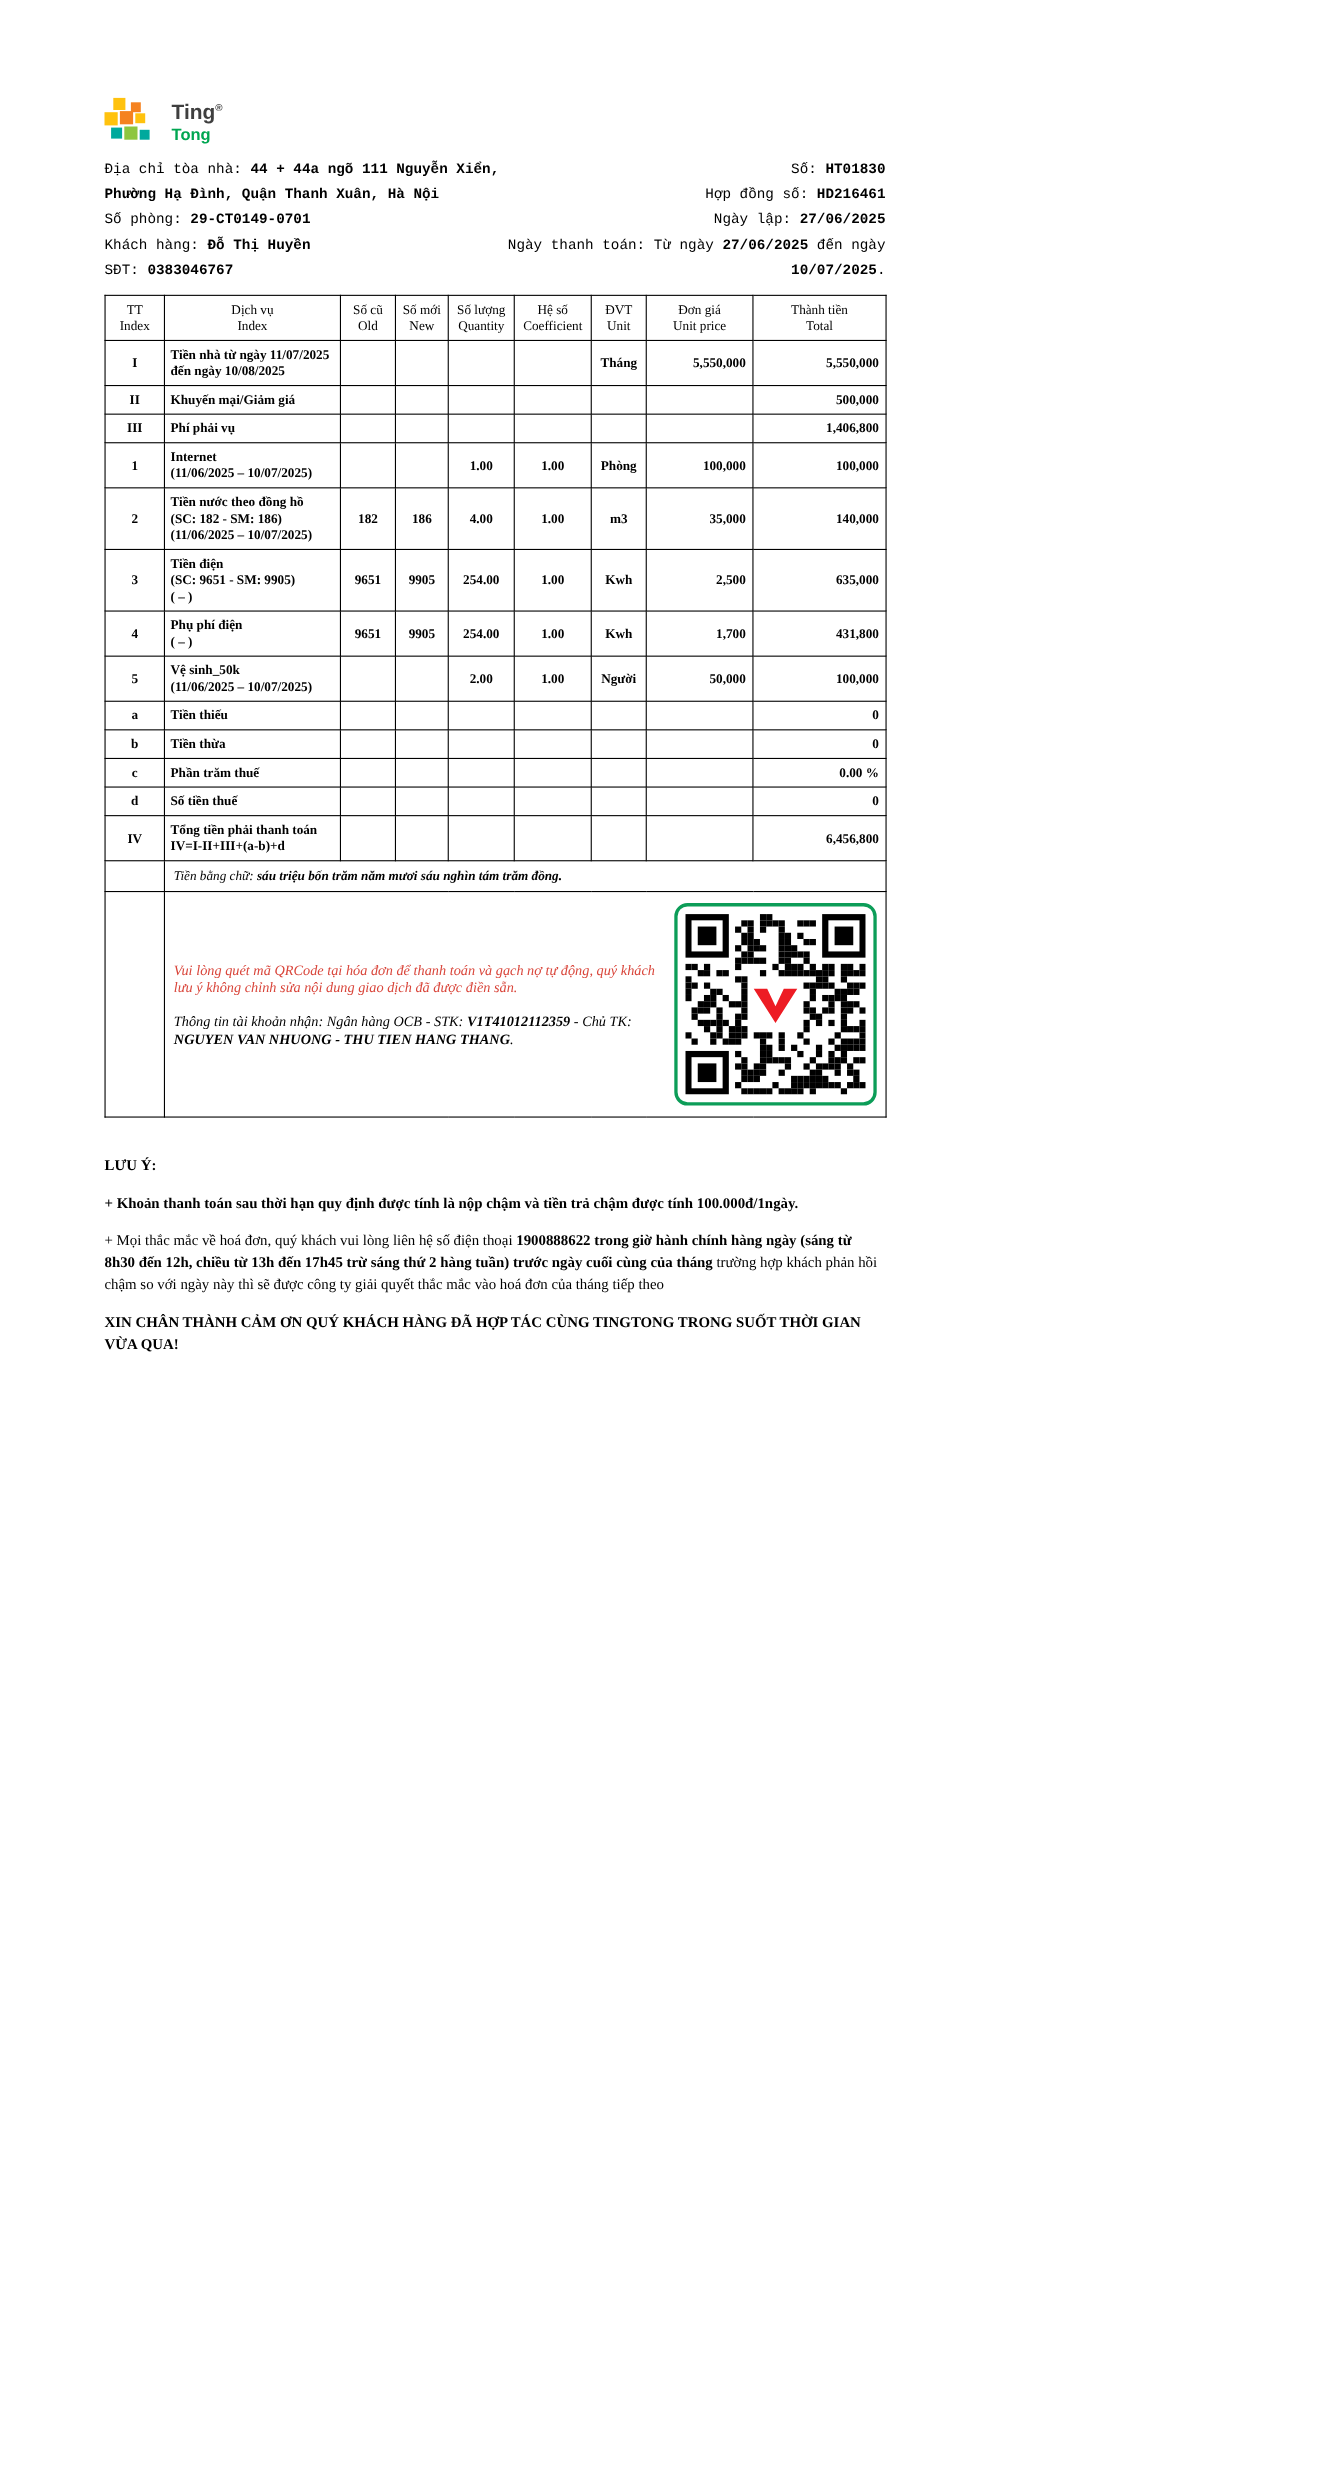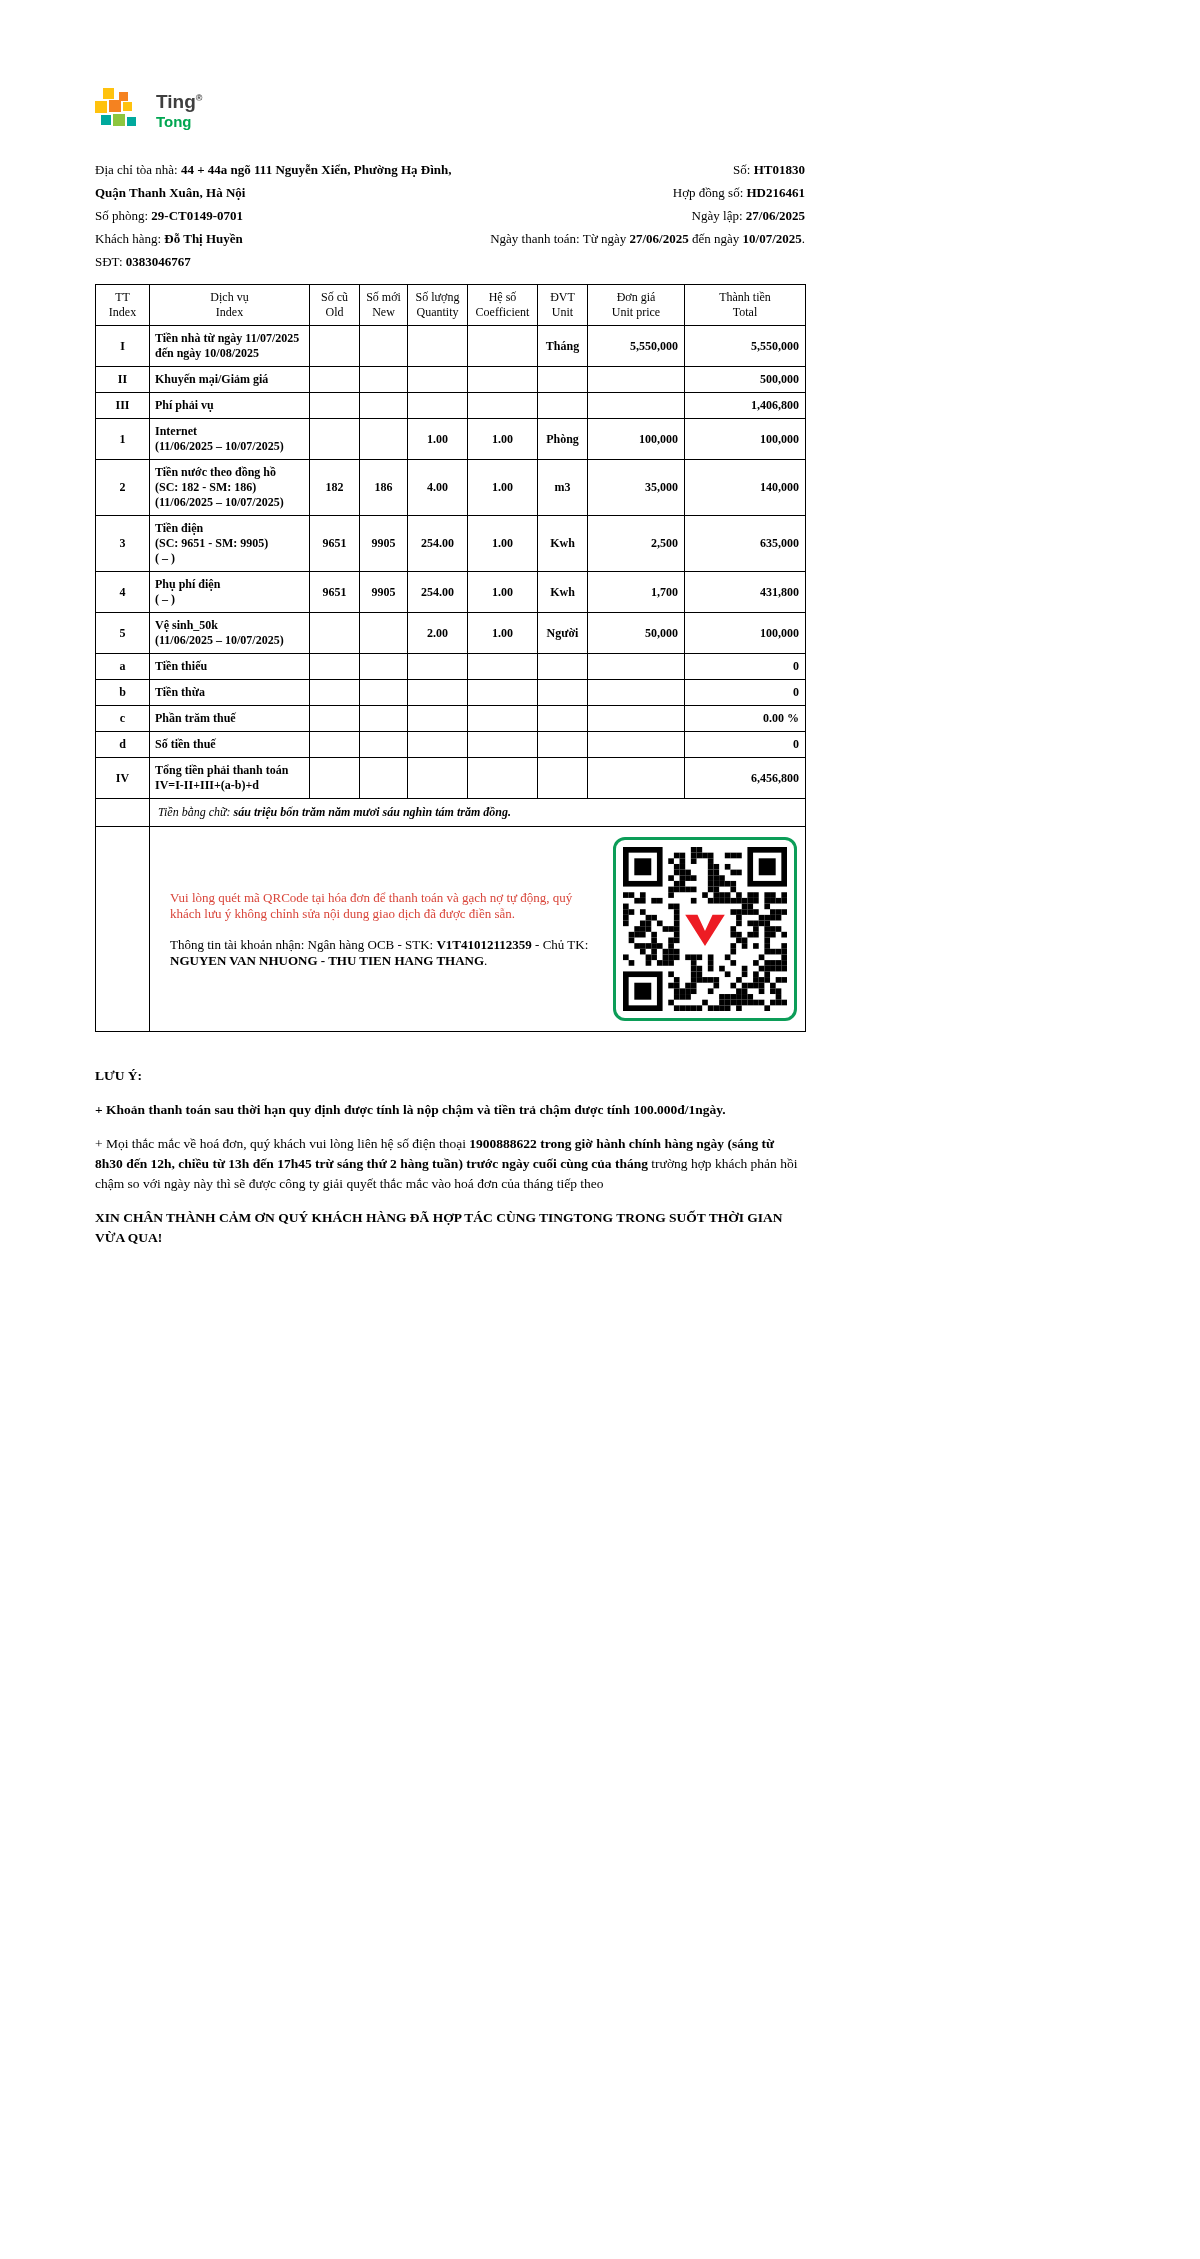--- a/index.html
+++ b/index.html
@@ -23,40 +23,40 @@
   .px6 { left:6px;  top:27px; width:10px; height:10px; background:var(--brand_teal); }
   .px7 { left:18px; top:26px; width:12px; height:12px; background:var(--brand_green); }
   .px8 { left:32px; top:29px; width:9px;  height:9px;  background:var(--brand_teal); }
   .brand-text { font-family:"Liberation Sans","DejaVu Sans",sans-serif; font-weight:bold; }
   .brand-ting { font-size:19px; line-height:20px; color:var(--logo_text_dark); }
   .brand-ting sup { font-size:9px; }
   .brand-tong { font-size:15px; line-height:20px; color:var(--logo_text_green); }
   .title { text-align:right; font-weight:bold; font-size:17.5px; line-height:23px; padding-top:6px; }
 
   
-  .info { position:relative; height:118px; margin-top:26px; font-size:13px; line-height:23px; }
+  .info { position:relative; height:118px; margin-top:9px; font-size:13px; line-height:23px;font-family:Liberation Mono, monospace; }
   .info p { margin:0; }
   .info-left  { position:absolute; left:0; top:0; width:390px; }
   .info-right { position:absolute; right:0; top:0; width:400px; text-align:right; }
 
   
   table.inv { border-collapse:collapse; table-layout:fixed; width:710px; margin-top:8px; font-size:12px; }
   table.inv th, table.inv td { border:1px solid #000; vertical-align:middle; }
   table.inv th { font-weight:normal; text-align:center; padding:5px 2px; line-height:15px; }
   table.inv th div { white-space:nowrap; }
   table.inv td { font-weight:bold; padding:5px 6px; line-height:15px; }
   .c-tt   { text-align:center; }
   .c-name { text-align:left; white-space:pre-line; padding-left:5px !important; }
   .c-ctr  { text-align:center; }
   .c-num  { text-align:right; }
   .words-cell { font-weight:normal !important; font-style:italic; padding:6px 8px !important; }
   .qr-cell { font-weight:normal !important; padding:6px 8px !important; }
   .qr-flex { display:flex; align-items:center; justify-content:space-between; min-height:192px; }
   .qr-text { width:446px; font-size:13px; line-height:16px; }
-  .qr-text p { margin:12px; }
+  .qr-text p { margin:0;font-style:italic; }
   .qr-text .red { color:var(--accent_red); margin-bottom:15px; }
   .qr-box { flex:0 0 auto; width:184px; height:184px; border:3px solid var(--qr_border_green);
             border-radius:12px; background:#fff; padding:7px; }
   .qr-box svg { display:block; width:164px; height:164px; }
 
   
   .notes { margin-top:34px; font-size:13.5px; line-height:20px; }
   .notes p { margin:0 0 14px 0; }
   .b { font-weight:bold; }
 </style>

